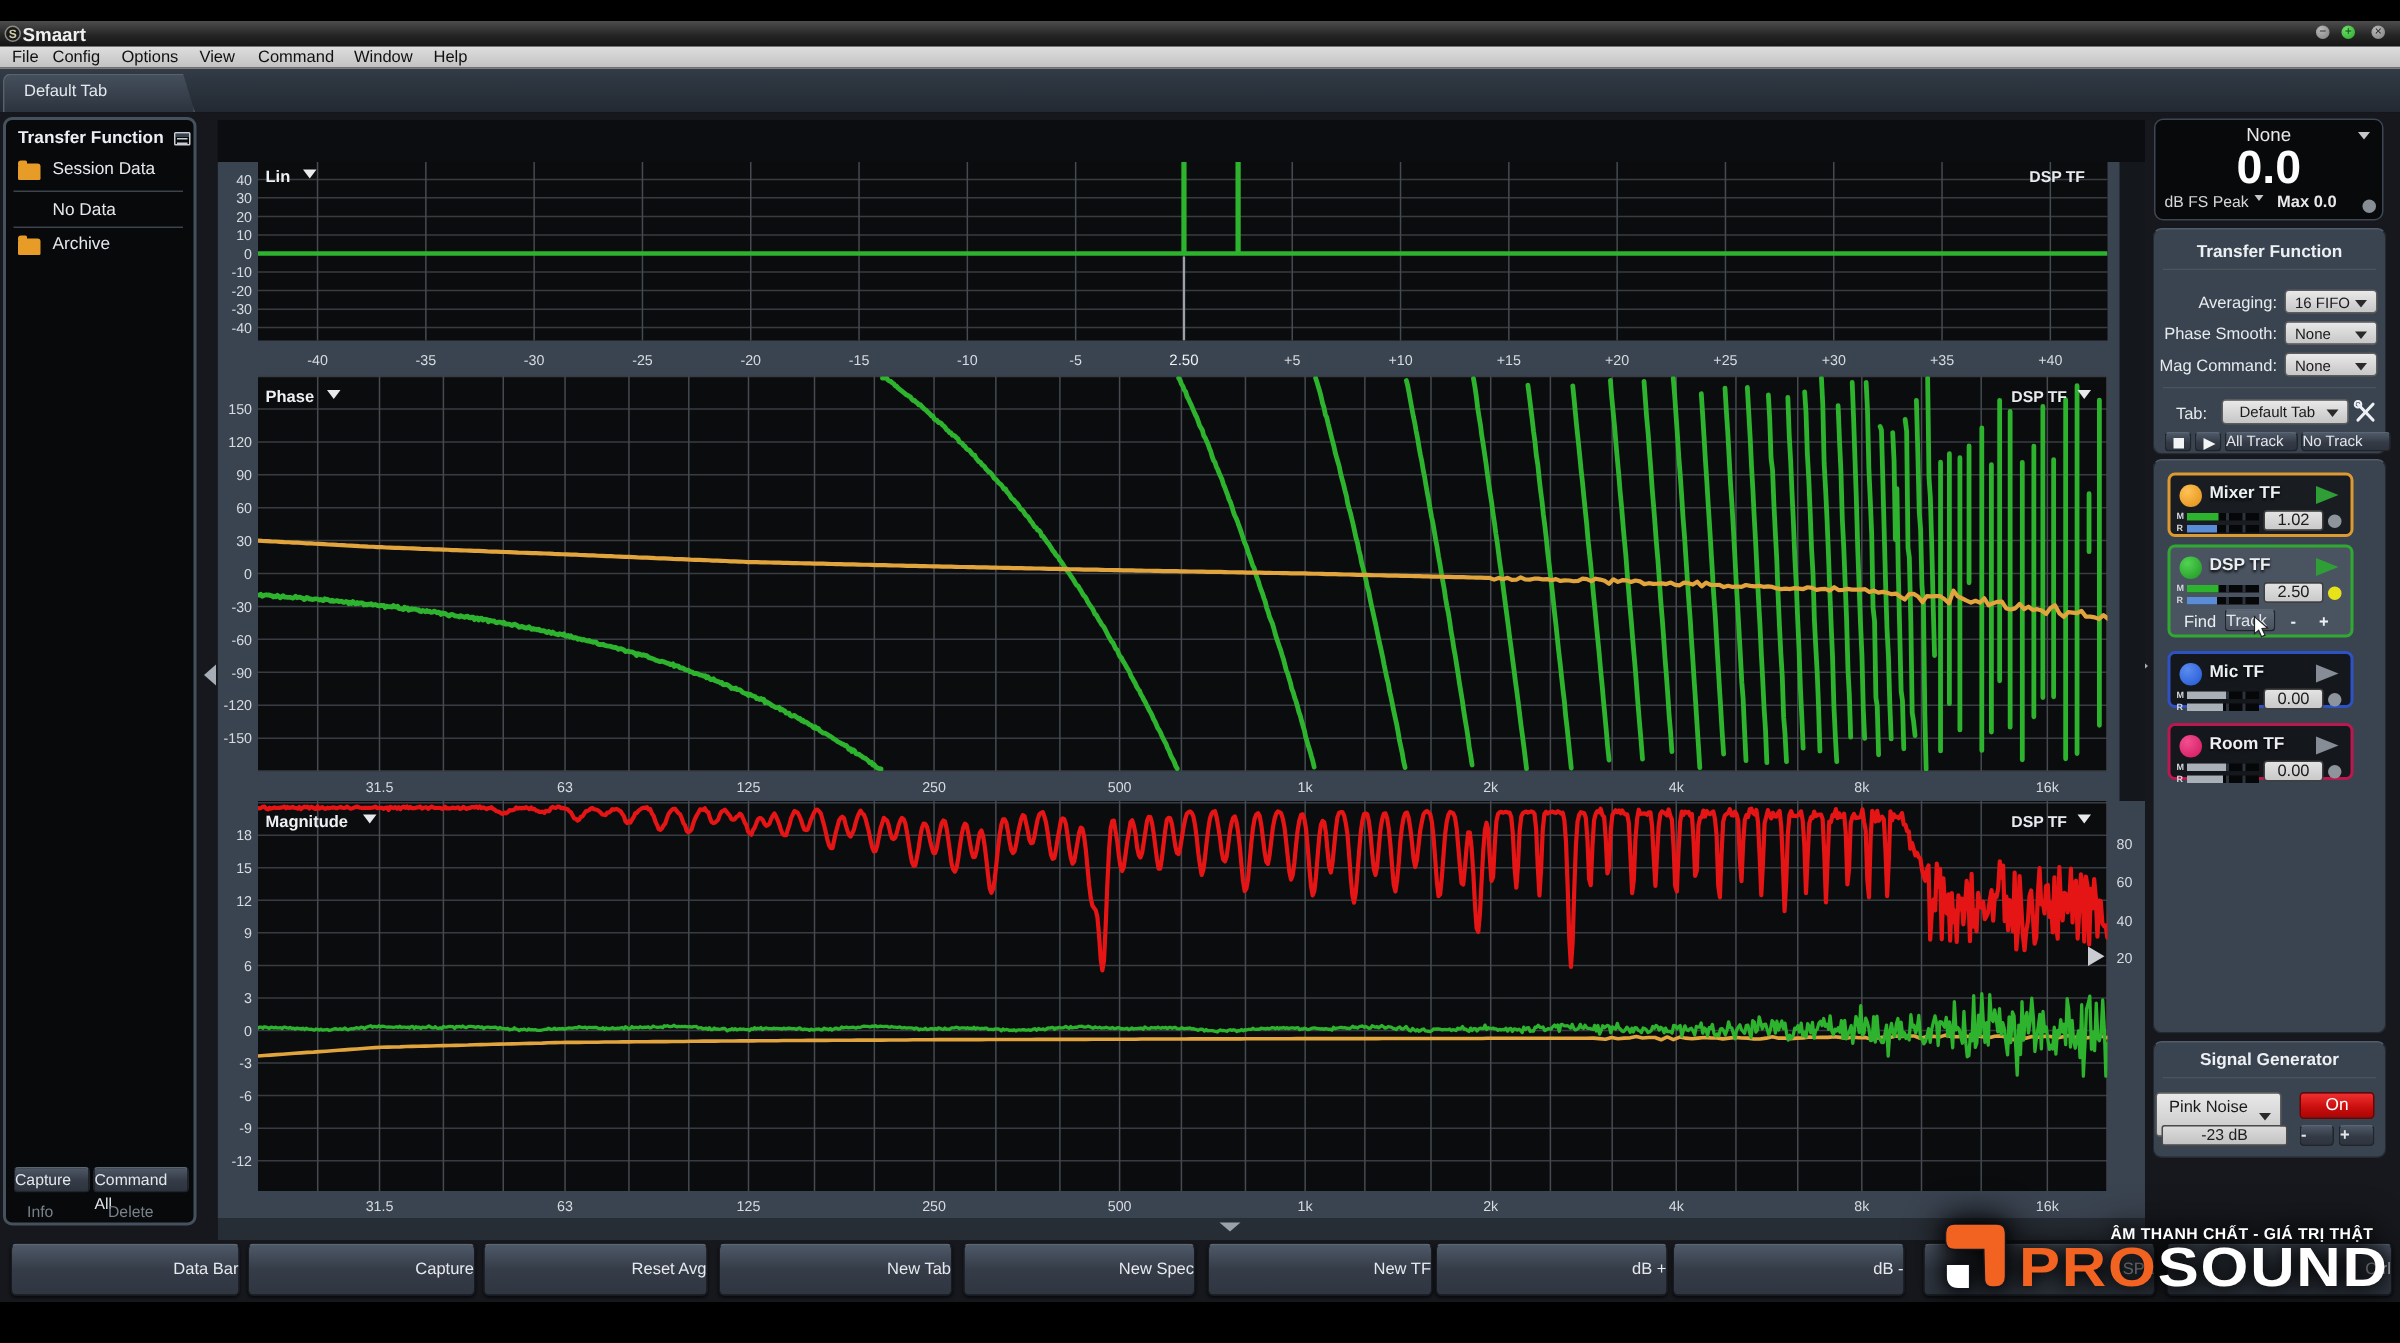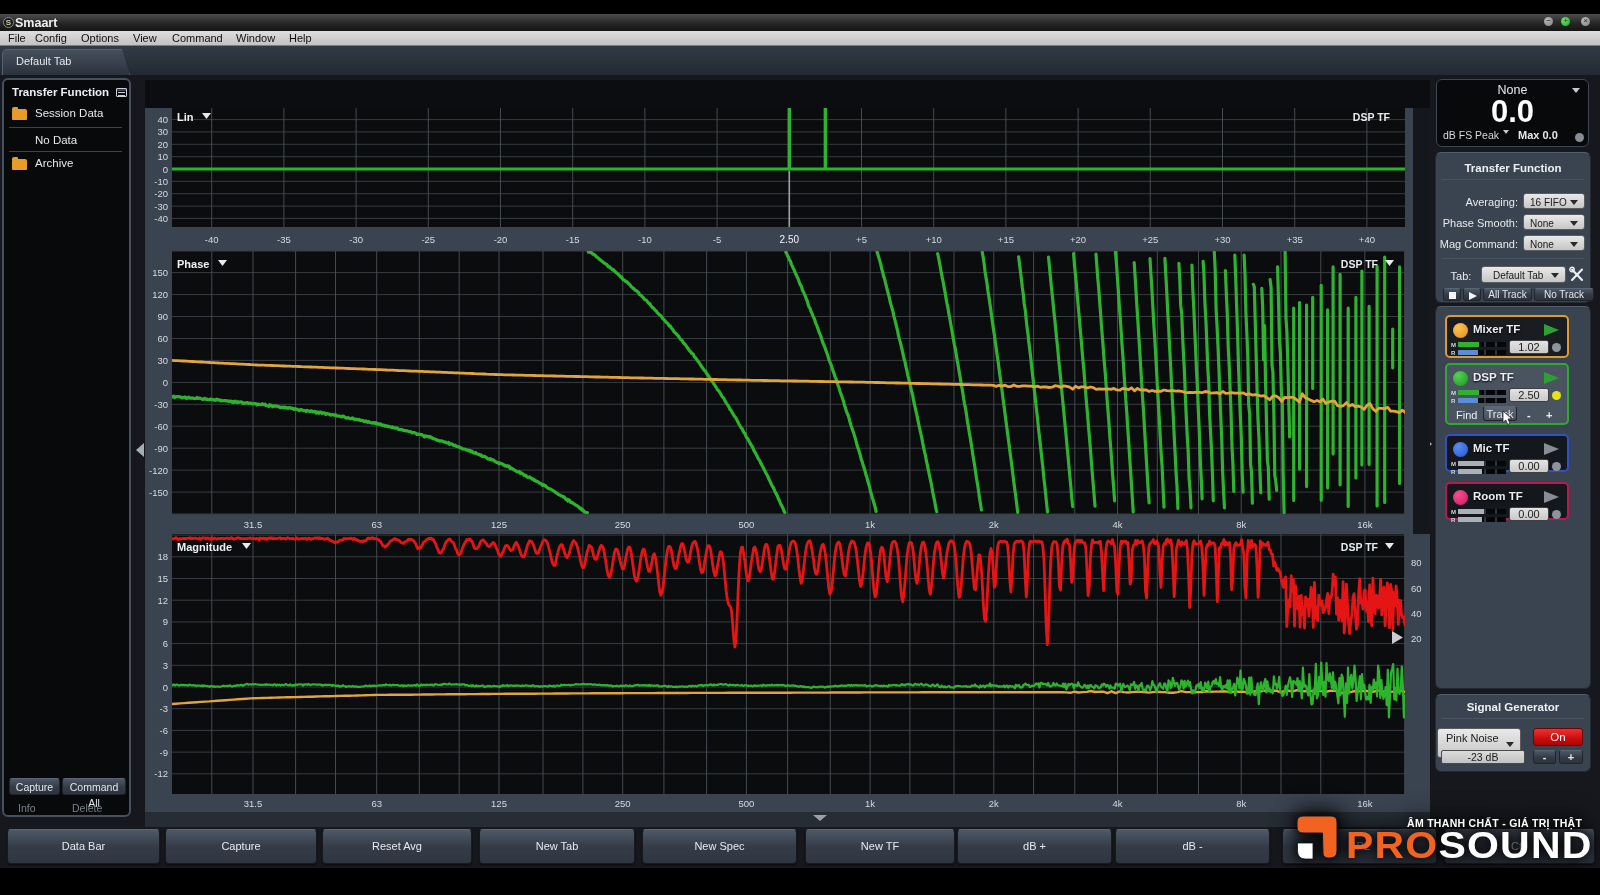--- a/index.html
+++ b/index.html
@@ -12,34 +12,34 @@
 #tabbar{left:0;top:46px;width:1600px;height:29px;background:linear-gradient(#323b46,#222932)}
 #tab1{position:absolute;left:2px;top:3px;width:128px;height:26px;background:linear-gradient(#454f5c,#2b333d);border:1px solid #57626f;border-bottom:none;border-radius:5px 8px 0 0;clip-path:polygon(0 0,calc(100% - 8px) 0,100% 100%,0 100%)}
 #tab1 span{position:absolute;left:13px;top:5px;font-size:11px;color:#e4e9ee}
 #content{left:0;top:75px;width:1600px;height:793px;background:#16181d}
 #leftpanel{left:2px;top:78px;width:129px;height:739px;background:#07090b;border:2px solid #46515e;border-radius:6px}
 .lp-title{position:absolute;left:8px;top:6px;font-size:11.5px;font-weight:bold;color:#eceff2}
 .lp-item{position:absolute;left:31px;font-size:11.5px;color:#e6e9ec}
 .lp-sep{position:absolute;left:5px;width:113px;height:1px;background:#3c434d}
 .folder{position:absolute;width:15px;height:11px;background:#e89c28;border-radius:2px 2px 1px 1px}
 .folder:before{content:'';position:absolute;left:0;top:-2.5px;width:6px;height:3px;background:#e89c28;border-radius:2px 1px 0 0}
-.btn{position:absolute;background:linear-gradient(#4d5766,#343b46 55%,#2e343e);border:1px solid #20252c;border-top:1px solid #5b6674;border-radius:3px;color:#e3e7eb;text-align:center}
+.btn{position:absolute;background:linear-gradient(#4d5766,#343b46 55%,#2e343e);border:1px solid #20252c;border-top:1px solid #5b6674;border-radius:3px;color:#e3e7eb;}
 .dd{position:absolute;background:linear-gradient(#e9e9e9,#c6c6c6);border:1px solid #5c5c5c;border-radius:3px;color:#191919;overflow:hidden}
 .dd:after{content:'';position:absolute;right:6px;top:50%;margin-top:-1.5px;border:4px solid transparent;border-top:5px solid #2a2a2a}
 .panel{position:absolute;left:1435px;width:156px;background:#3a4350;border:1px solid #242a31;border-top:1px solid #525d6a;border-radius:6px}
 .ptitle{position:absolute;width:100%;text-align:center;font-size:11.5px;font-weight:bold;color:#edf0f3}
 .psep{position:absolute;left:6px;width:142px;height:1px;background:#2b323b;border-bottom:1px solid #4a5461}
 .rowlbl{position:absolute;font-size:11px;color:#e8ebee;text-align:right}
 .tfbox{position:absolute;left:9px;width:124px;border-radius:5px}
 .tfname{position:absolute;left:26px;top:6px;font-size:11.5px;font-weight:bold;color:#eceff2;text-shadow:0 1px 2px #000}
 .ball{position:absolute;left:6px;top:6px;width:15px;height:15px;border-radius:50%}
 .meterM{position:absolute;left:11px;width:48px;height:5px;background:#060708}
 .mlbl{position:absolute;left:4px;font-size:6px;font-weight:bold;color:#d5d9dd;line-height:6px}
 .vfield{position:absolute;left:62px;width:40px;height:14px;background:linear-gradient(#e3e3e3,#c9c9c9);border:1px solid #3f3f3f;border-radius:2.5px;font-size:11px;color:#1c1c1c;text-align:center;line-height:13px}
-.bbtn{position:absolute;top:829px;height:35px;background:linear-gradient(#4e5867,#353c48 50%,#2f3640);border:1px solid #171b21;border-top:1px solid #5d6876;border-radius:4px;color:#e6eaee;font-size:11px;text-align:center;line-height:33px;box-shadow:0 1px 2px rgba(0,0,0,.6)}
+.bbtn{position:absolute;top:829px;height:35px;background:linear-gradient(#4e5867,#353c48 50%,#2f3640);border:1px solid #171b21;border-top:1px solid #5d6876;border-radius:4px;color:#e6eaee;font-size:11px;text-align:right;line-height:33px;box-shadow:0 1px 2px rgba(0,0,0,.6)}
 </style></head><body>
 <div id="page">
 <div class="abs" id="titlebar">
       <span class="tname">Smaart</span>
       <span style="position:absolute;left:3px;top:2.5px;width:11px;height:11px;border-radius:50%;background:#1a1a1a;border:1px solid #8a8a86;color:#cfc9a8;font-size:8px;line-height:10px;text-align:center;font-weight:bold">S</span>
     </div>
     <div class="winbtn" style="left:1544px;background:radial-gradient(circle at 35% 30%,#b9b9b9,#7f7f7f)">−</div>
     <div class="winbtn" style="left:1561px;background:radial-gradient(circle at 35% 30%,#6fdf6f,#27a527);color:#0c4d0c">+</div>
     <div class="winbtn" style="left:1581px;background:radial-gradient(circle at 35% 30%,#b9b9b9,#7f7f7f)">×</div>
     <div class="abs" id="menubar"></div>

